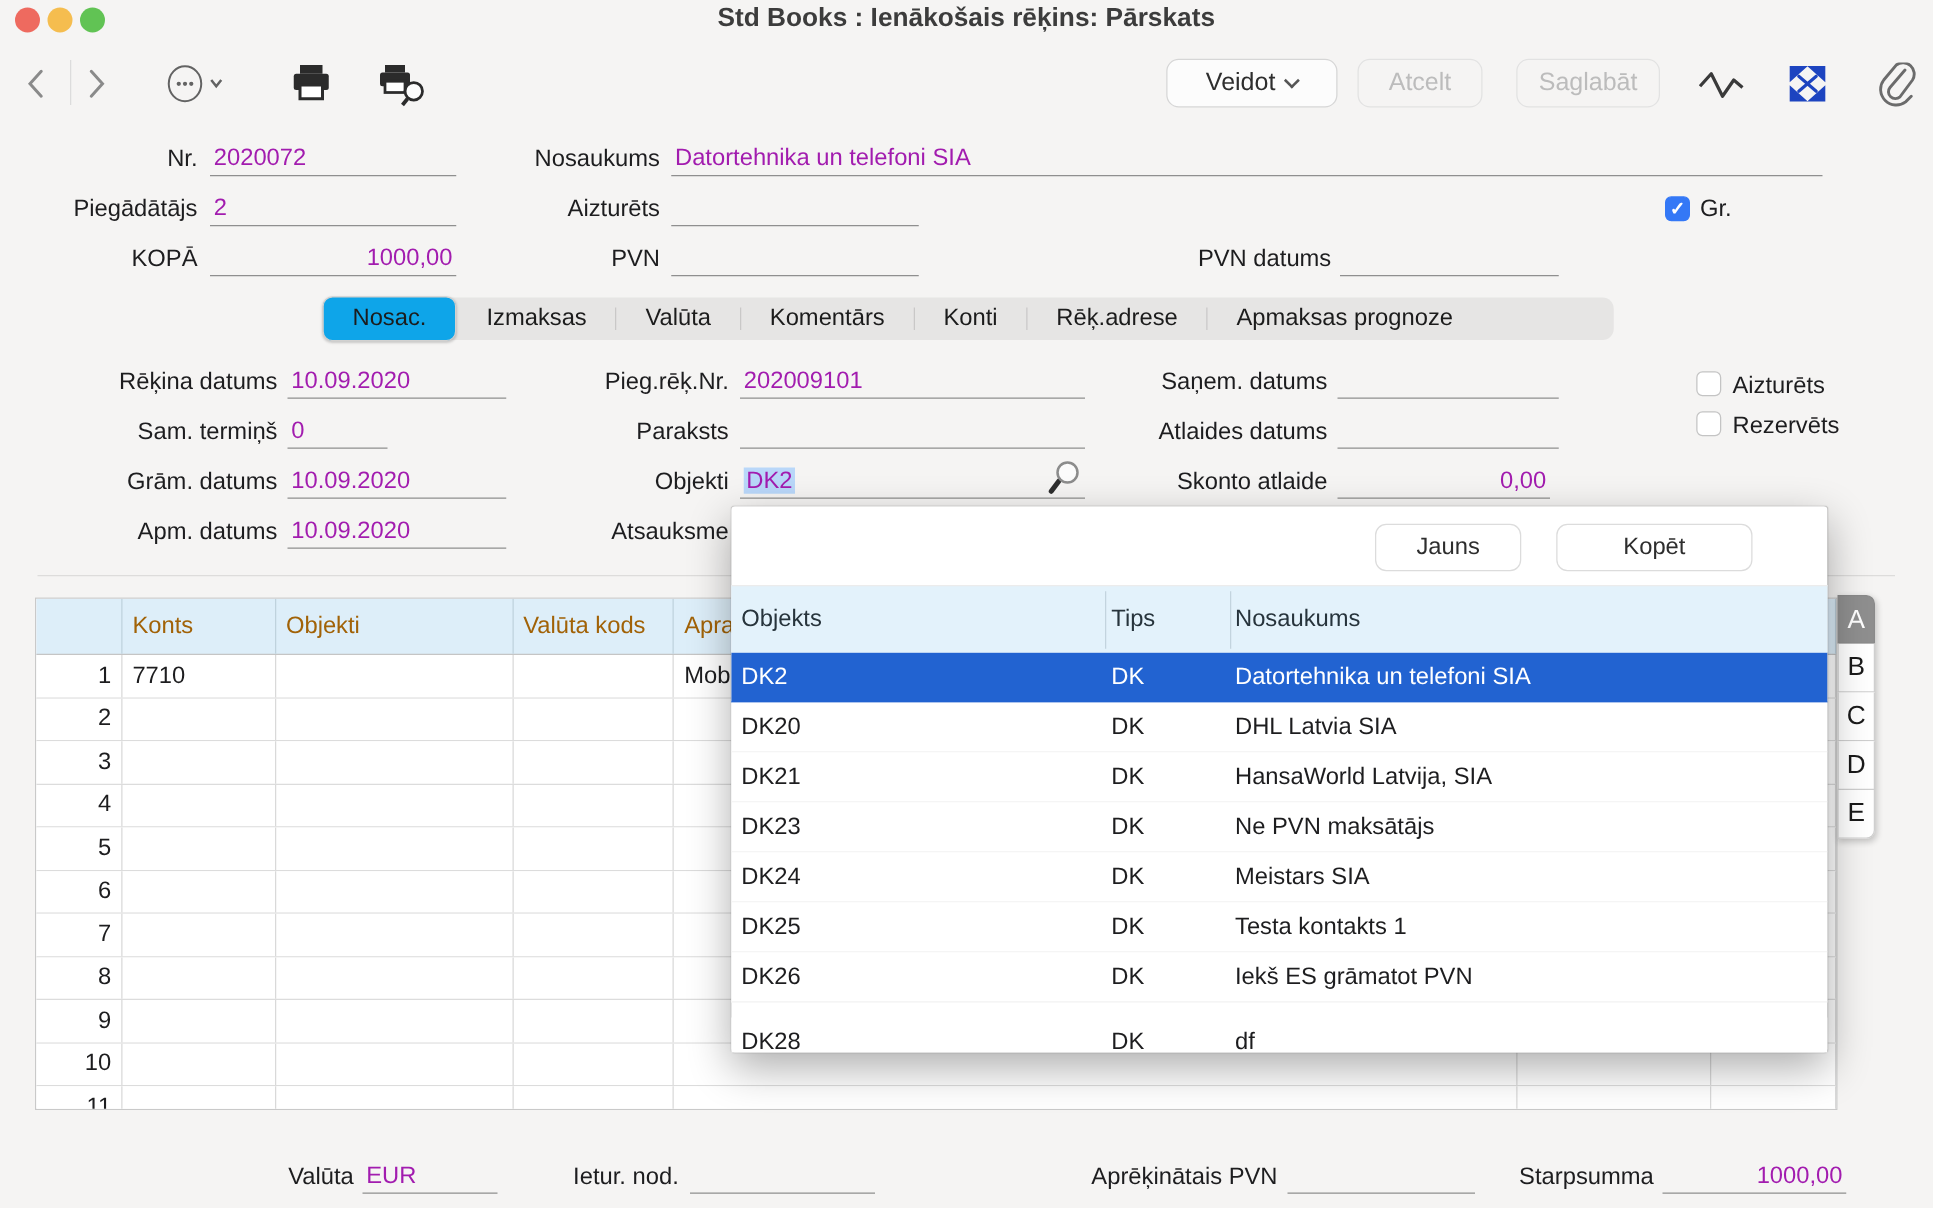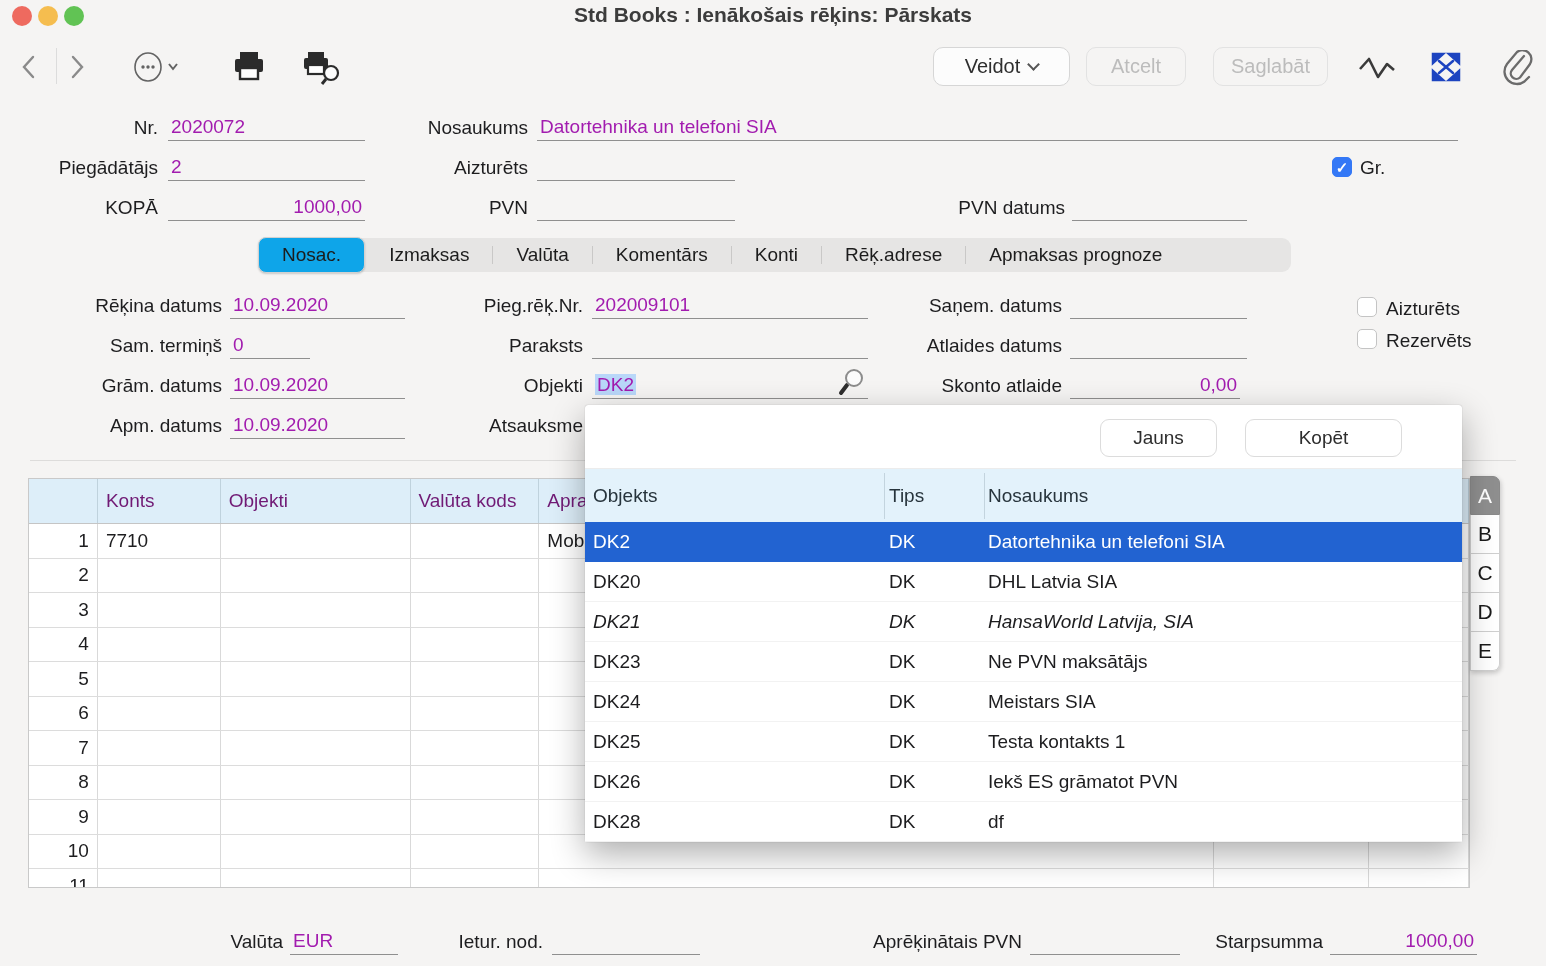--- a/index.html
+++ b/index.html
@@ -49,21 +49,21 @@
   .seg-div { width:1px; height:18px; background:#c9c8c7; align-self:center; }
   
   .hsep { position:absolute; left:30px; top:460px; width:1486px; height:1px; background:#dddcdb; }
   
   .gridtbl { position:absolute; left:28px; top:478px; width:1442px; height:410px;
              background:#fff; border:1px solid #c9c9c9; overflow:hidden; }
   .ghead { position:absolute; left:0; top:0; width:100%; height:45px;
            background:var(--hdr-blue,#ddeef9); border-bottom:1px solid #c5c5c5; display:flex; }
   .gcell { height:100%; border-right:1px solid #d9d9d9; padding:0 8px; display:flex;
            align-items:center; white-space:nowrap; overflow:hidden; }
-  .ghead .gcell { color:#701a75; border-right:1px solid #bfd2dd; }
+  .ghead .gcell { color:#a16207; border-right:1px solid #bfd2dd; }
   .trow { position:absolute; left:0; width:100%; height:34.5px; display:flex;
           border-bottom:1px solid #dcdcdc; background:#fff; }
   .trow .rnum { justify-content:flex-end; }
   
   .sidetabs { position:absolute; left:1470px; top:476px; width:30px;
               box-shadow:1px 2px 5px rgba(0,0,0,.2); border-radius:0 7px 7px 0; }
   .side-tab { width:30px; height:39px; background:#fff; border:1px solid #cfcfcf; border-top:none;
               display:flex; align-items:center; justify-content:center; font-size:21px; color:#1a1a1a; }
   .side-tab:first-child { border-top:1px solid #cfcfcf; border-radius:0 7px 0 0; }
   .side-tab:last-child { border-radius:0 0 7px 0; }
@@ -377,21 +377,21 @@
       <div class="prow selected" style="top: 0px;">
         <div class="pc" style="left: 8px; width: 288px;">DK2</div>
         <div class="pc" style="left: 304px; width: 95px;">DK</div>
         <div class="pc" style="left: 403px; width: 466px;">Datortehnika un telefoni SIA</div>
       </div>
       <div class="prow" style="top: 40px;">
         <div class="pc" style="left: 8px; width: 288px;">DK20</div>
         <div class="pc" style="left: 304px; width: 95px;">DK</div>
         <div class="pc" style="left: 403px; width: 466px;">DHL Latvia SIA</div>
       </div>
-      <div class="prow" style="top: 80px; font-style: italic;">
+      <div class="prow" style="top: 80px;">
         <div class="pc" style="left: 8px; width: 288px;">DK21</div>
         <div class="pc" style="left: 304px; width: 95px;">DK</div>
         <div class="pc" style="left: 403px; width: 466px;">HansaWorld Latvija, SIA</div>
       </div>
       <div class="prow" style="top: 120px;">
         <div class="pc" style="left: 8px; width: 288px;">DK23</div>
         <div class="pc" style="left: 304px; width: 95px;">DK</div>
         <div class="pc" style="left: 403px; width: 466px;">Ne PVN maksātājs</div>
       </div>
       <div class="prow" style="top: 160px;">
@@ -402,21 +402,21 @@
       <div class="prow" style="top: 200px;">
         <div class="pc" style="left: 8px; width: 288px;">DK25</div>
         <div class="pc" style="left: 304px; width: 95px;">DK</div>
         <div class="pc" style="left: 403px; width: 466px;">Testa kontakts 1</div>
       </div>
       <div class="prow" style="top: 240px;">
         <div class="pc" style="left: 8px; width: 288px;">DK26</div>
         <div class="pc" style="left: 304px; width: 95px;">DK</div>
         <div class="pc" style="left: 403px; width: 466px;">Iekš ES grāmatot PVN</div>
       </div>
-      <div class="prow" style="top: 280px;">
+      <div class="prow" style="top: 292px;">
         <div class="pc" style="left: 8px; width: 288px;">DK28</div>
         <div class="pc" style="left: 304px; width: 95px;">DK</div>
         <div class="pc" style="left: 403px; width: 466px;">df</div>
       </div>
     </div>
 </div>
 
 <div class="lbl" style="left:140px;top:928px;width:143px;">Valūta</div>
 <div class="val" style="left:290px;top:928px;width:108px;">EUR</div>
 <div class="lbl" style="left:380px;top:928px;width:163px;">Ietur. nod.</div>

